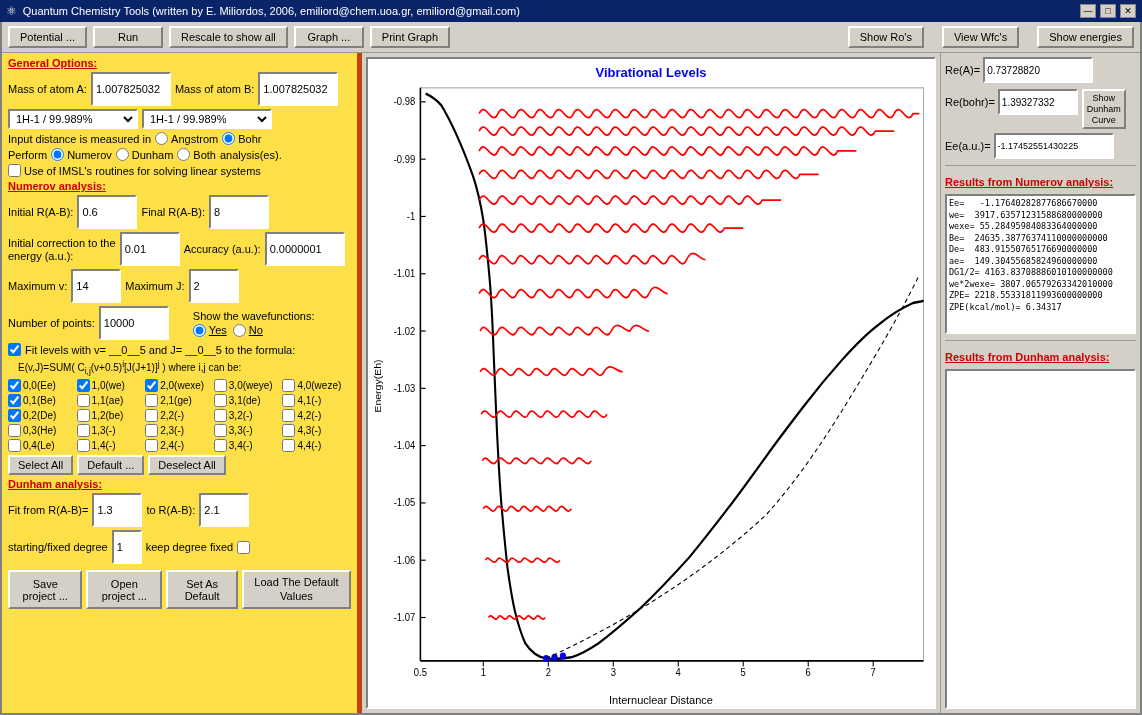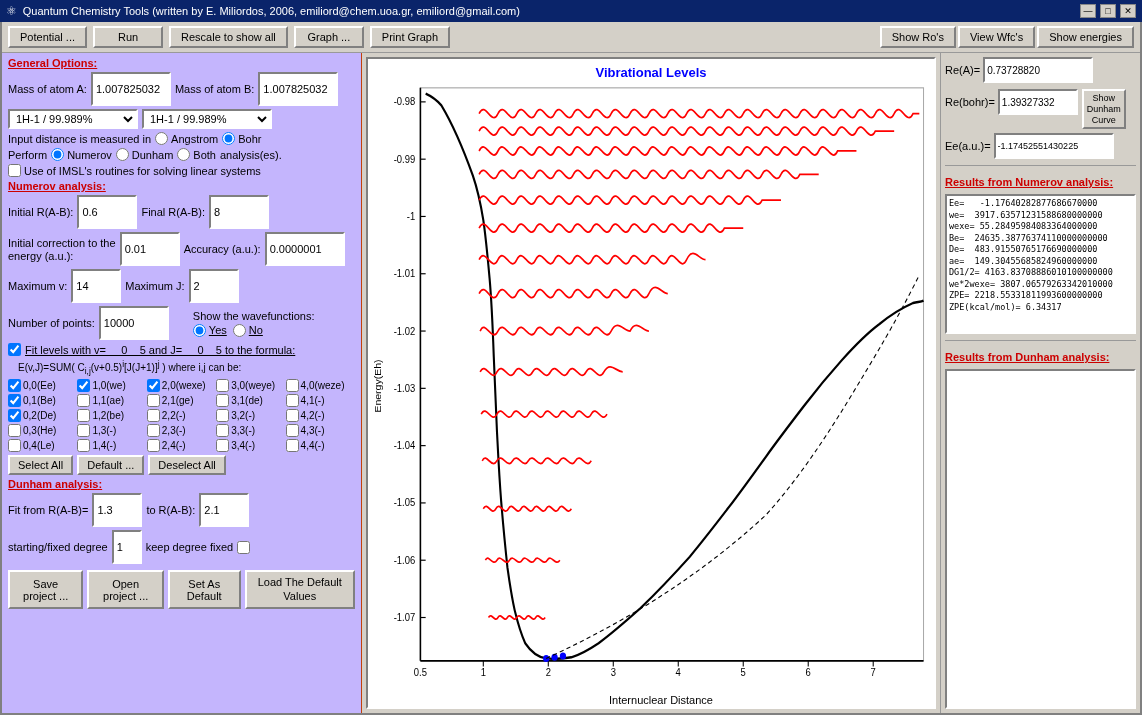--- a/index.html
+++ b/index.html
@@ -50,37 +50,37 @@
       border: 2px solid;
       border-color: #ffffff #808080 #808080 #ffffff;
       padding: 3px 10px;
       font-size: 11px;
       cursor: pointer;
       min-width: 70px;
       text-align: center;
     }
     .right-toolbar-btns {
       display: flex;
-      gap: 2px;
+      gap: 18px;
       margin-left: auto;
       border-radius: 6px;
     }
     .content-area {
       display: flex;
       flex: 1;
       overflow: hidden;
     }
     
     .left-panel {
       width: 360px;
       min-width: 360px;
       padding: 4px 6px;
       overflow-y: auto;
-      border-right: 1px solid #c2410c;
-      background: #c4b5fd;
+      border-right: 5px solid #c2410c;
+      background: #fde047;
     }
     .section-title {
       color: #cc0000;
       font-weight: bold;
       text-decoration: underline;
       margin-bottom: 3px;
       font-size: 11px;
     }
     .form-row {
       display: flex;
@@ -361,21 +361,21 @@
             </label>
           </div>
         </div>
       </div>
 
 
       <div class="form-row" style="flex-wrap:nowrap;">
         <label class="checkbox-label">
           <input type="checkbox" checked="" style="">
         </label>
-        <span class="form-label" style="white-space:nowrap;text-decoration:underline;">Fit levels with v= __0__5 and J= __0__5 to the formula:</span>
+        <span class="form-label" style="white-space:nowrap;">Fit levels with v= __0__5 and J= __0__5 to the formula:</span>
       </div>
 
       <div class="form-row" style="margin-left:10px;">
         <span class="formula-text">E(v,J)=SUM( C<sub>i,j</sub>(v+0.5)<sup>i</sup>[J(J+1)]<sup>j</sup> ) where i,j can be:</span>
       </div>
 
       <div class="checkbox-grid">
         <div class="checkbox-item">
           <input type="checkbox" checked="" style=""> 
             <span>0,0(Ee)</span>

